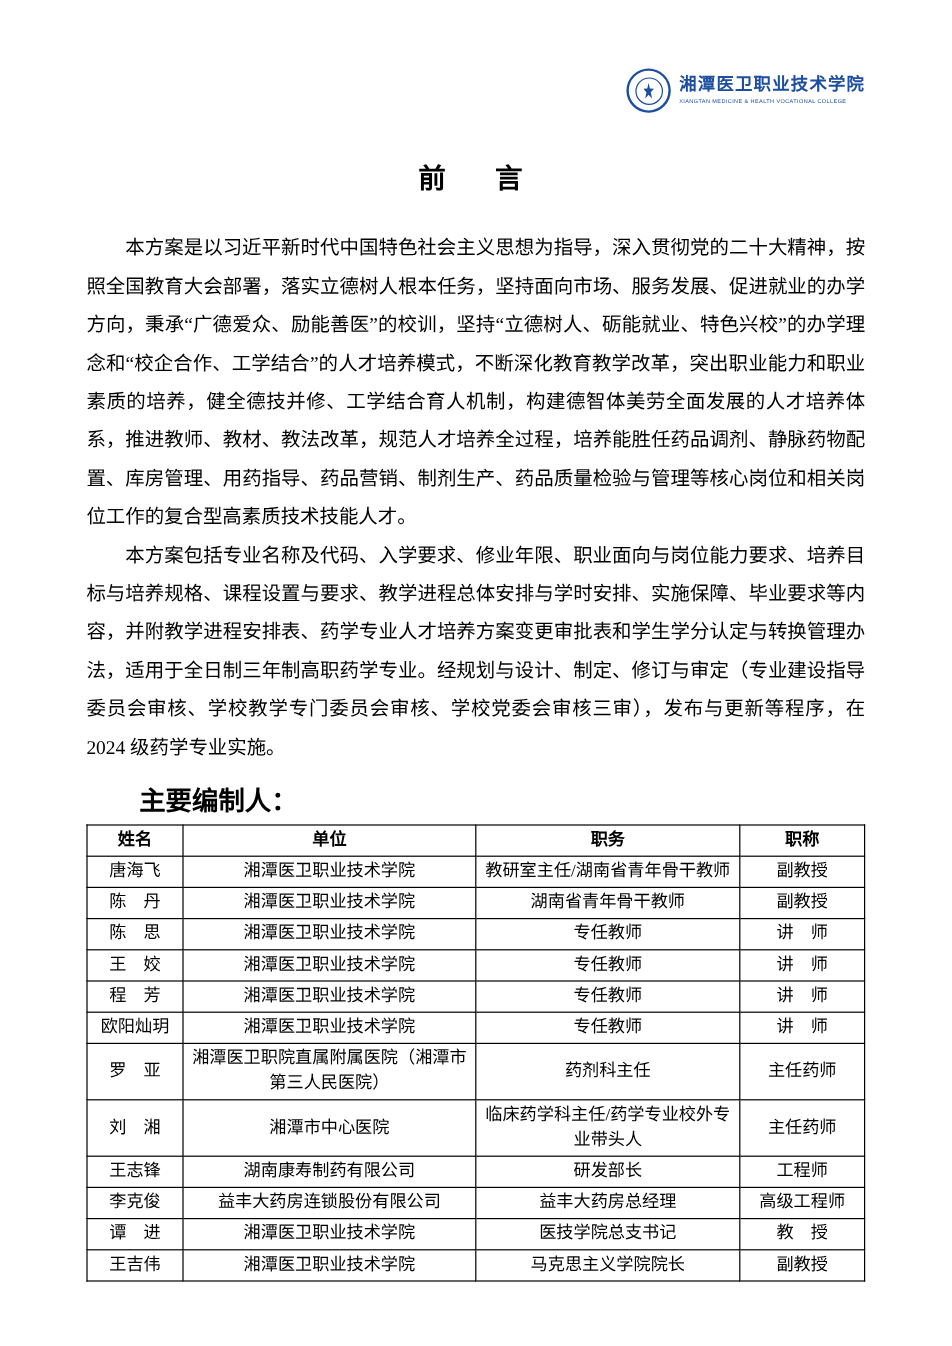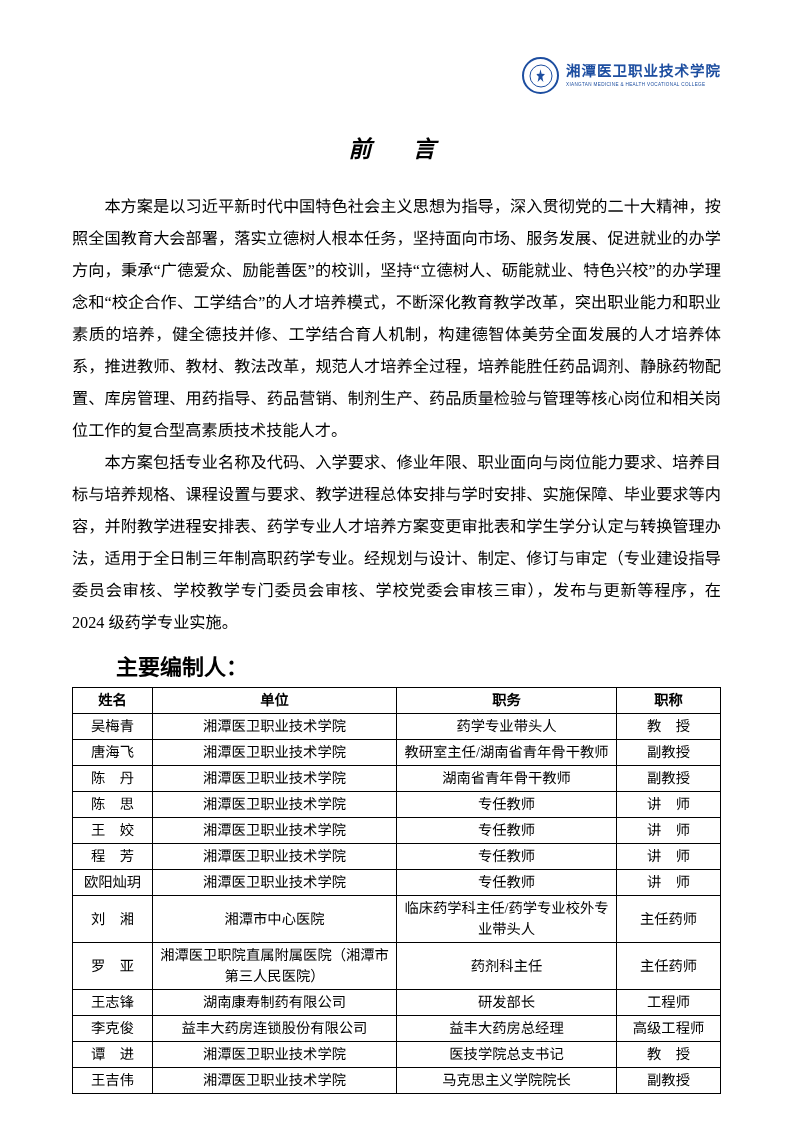--- a/index.html
+++ b/index.html
@@ -89,21 +89,20 @@
 
   
   .doc-title {
     margin: 0;
     padding-top: 113px;
     text-align: center;
     font-size: 23px;
     font-weight: bold;
     letter-spacing: 9px;
     font-family: "Liberation Sans", sans-serif;
-    font-style: italic;
   }
 
   
   .para {
     font-size: 16.2px;
     line-height: 32px;
     text-align: justify;
     text-justify: inter-ideograph;
     text-indent: 2em;
     margin: 0;
@@ -177,26 +176,20 @@
     <thead>
       <tr>
         <th>姓名</th>
         <th>单位</th>
         <th>职务</th>
         <th>职称</th>
       </tr>
     </thead>
     <tbody>
       <tr>
-        <td>吴梅青</td>
-        <td>湘潭医卫职业技术学院</td>
-        <td>药学专业带头人</td>
-        <td>教　授</td>
-      </tr>
-      <tr>
         <td>唐海飞</td>
         <td>湘潭医卫职业技术学院</td>
         <td>教研室主任/湖南省青年骨干教师</td>
         <td>副教授</td>
       </tr>
       <tr>
         <td>陈　丹</td>
         <td>湘潭医卫职业技术学院</td>
         <td>湖南省青年骨干教师</td>
         <td>副教授</td>
@@ -217,34 +210,34 @@
         <td>程　芳</td>
         <td>湘潭医卫职业技术学院</td>
         <td>专任教师</td>
         <td>讲　师</td>
       </tr>
       <tr>
         <td>欧阳灿玥</td>
         <td>湘潭医卫职业技术学院</td>
         <td>专任教师</td>
         <td>讲　师</td>
+      </tr>
+      <tr>
+        <td>罗　亚</td>
+        <td class="two-line">湘潭医卫职院直属附属医院（湘潭市第三人民医院）</td>
+        <td>药剂科主任</td>
+        <td>主任药师</td>
       </tr>
       <tr>
         <td>刘　湘</td>
         <td>湘潭市中心医院</td>
         <td class="two-line">临床药学科主任/药学专业校外专业带头人</td>
         <td>主任药师</td>
       </tr>
       <tr>
-        <td>罗　亚</td>
-        <td class="two-line">湘潭医卫职院直属附属医院（湘潭市第三人民医院）</td>
-        <td>药剂科主任</td>
-        <td>主任药师</td>
-      </tr>
-      <tr>
         <td>王志锋</td>
         <td>湖南康寿制药有限公司</td>
         <td>研发部长</td>
         <td>工程师</td>
       </tr>
       <tr>
         <td>李克俊</td>
         <td>益丰大药房连锁股份有限公司</td>
         <td>益丰大药房总经理</td>
         <td>高级工程师</td>

